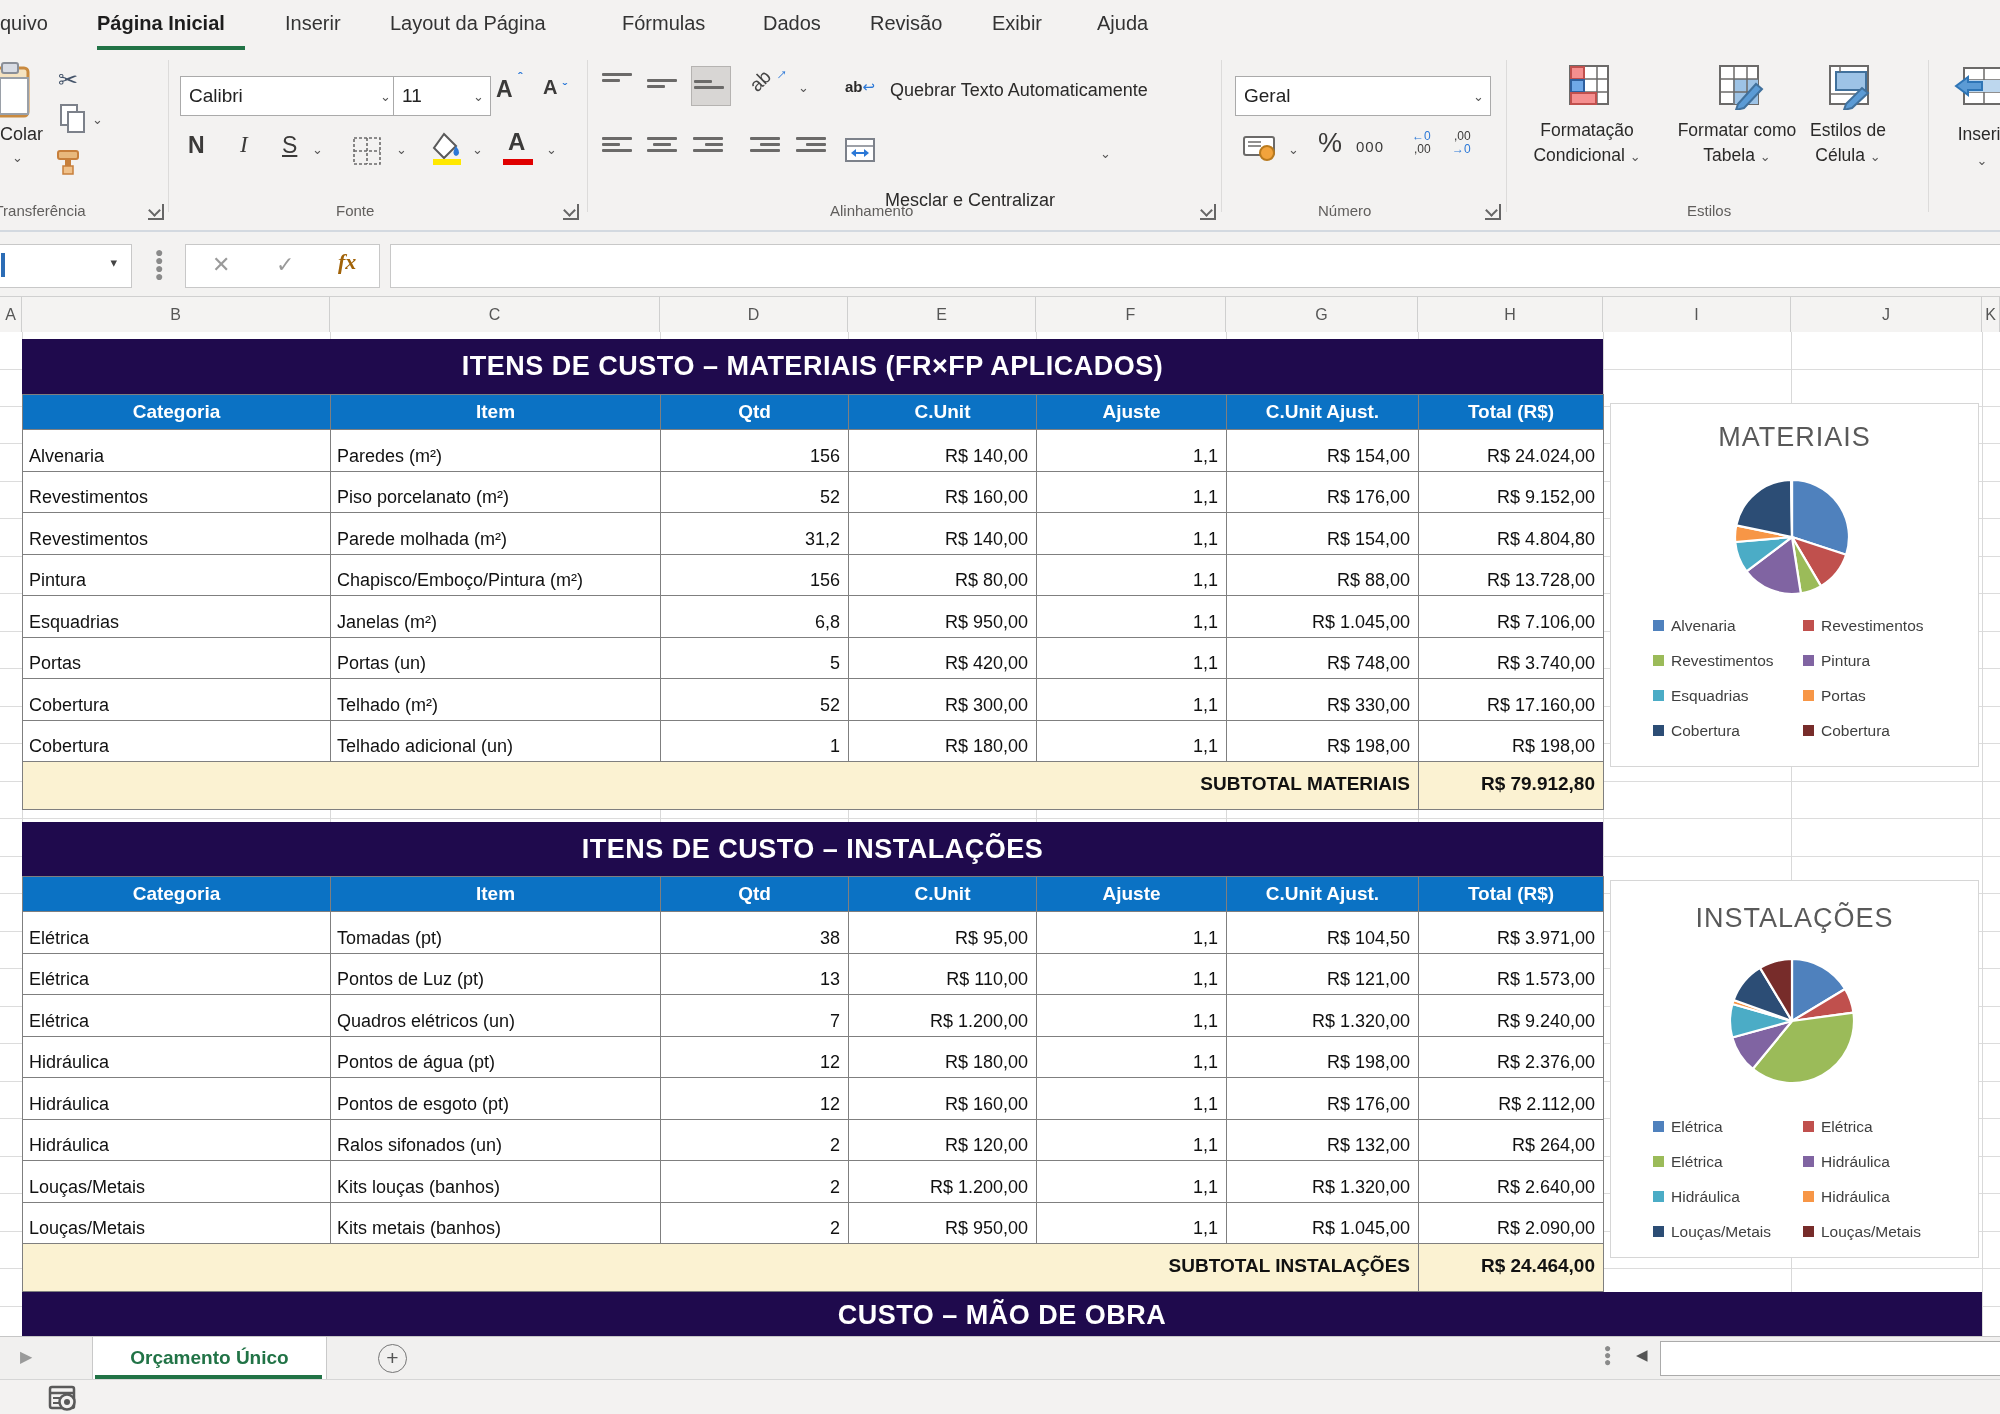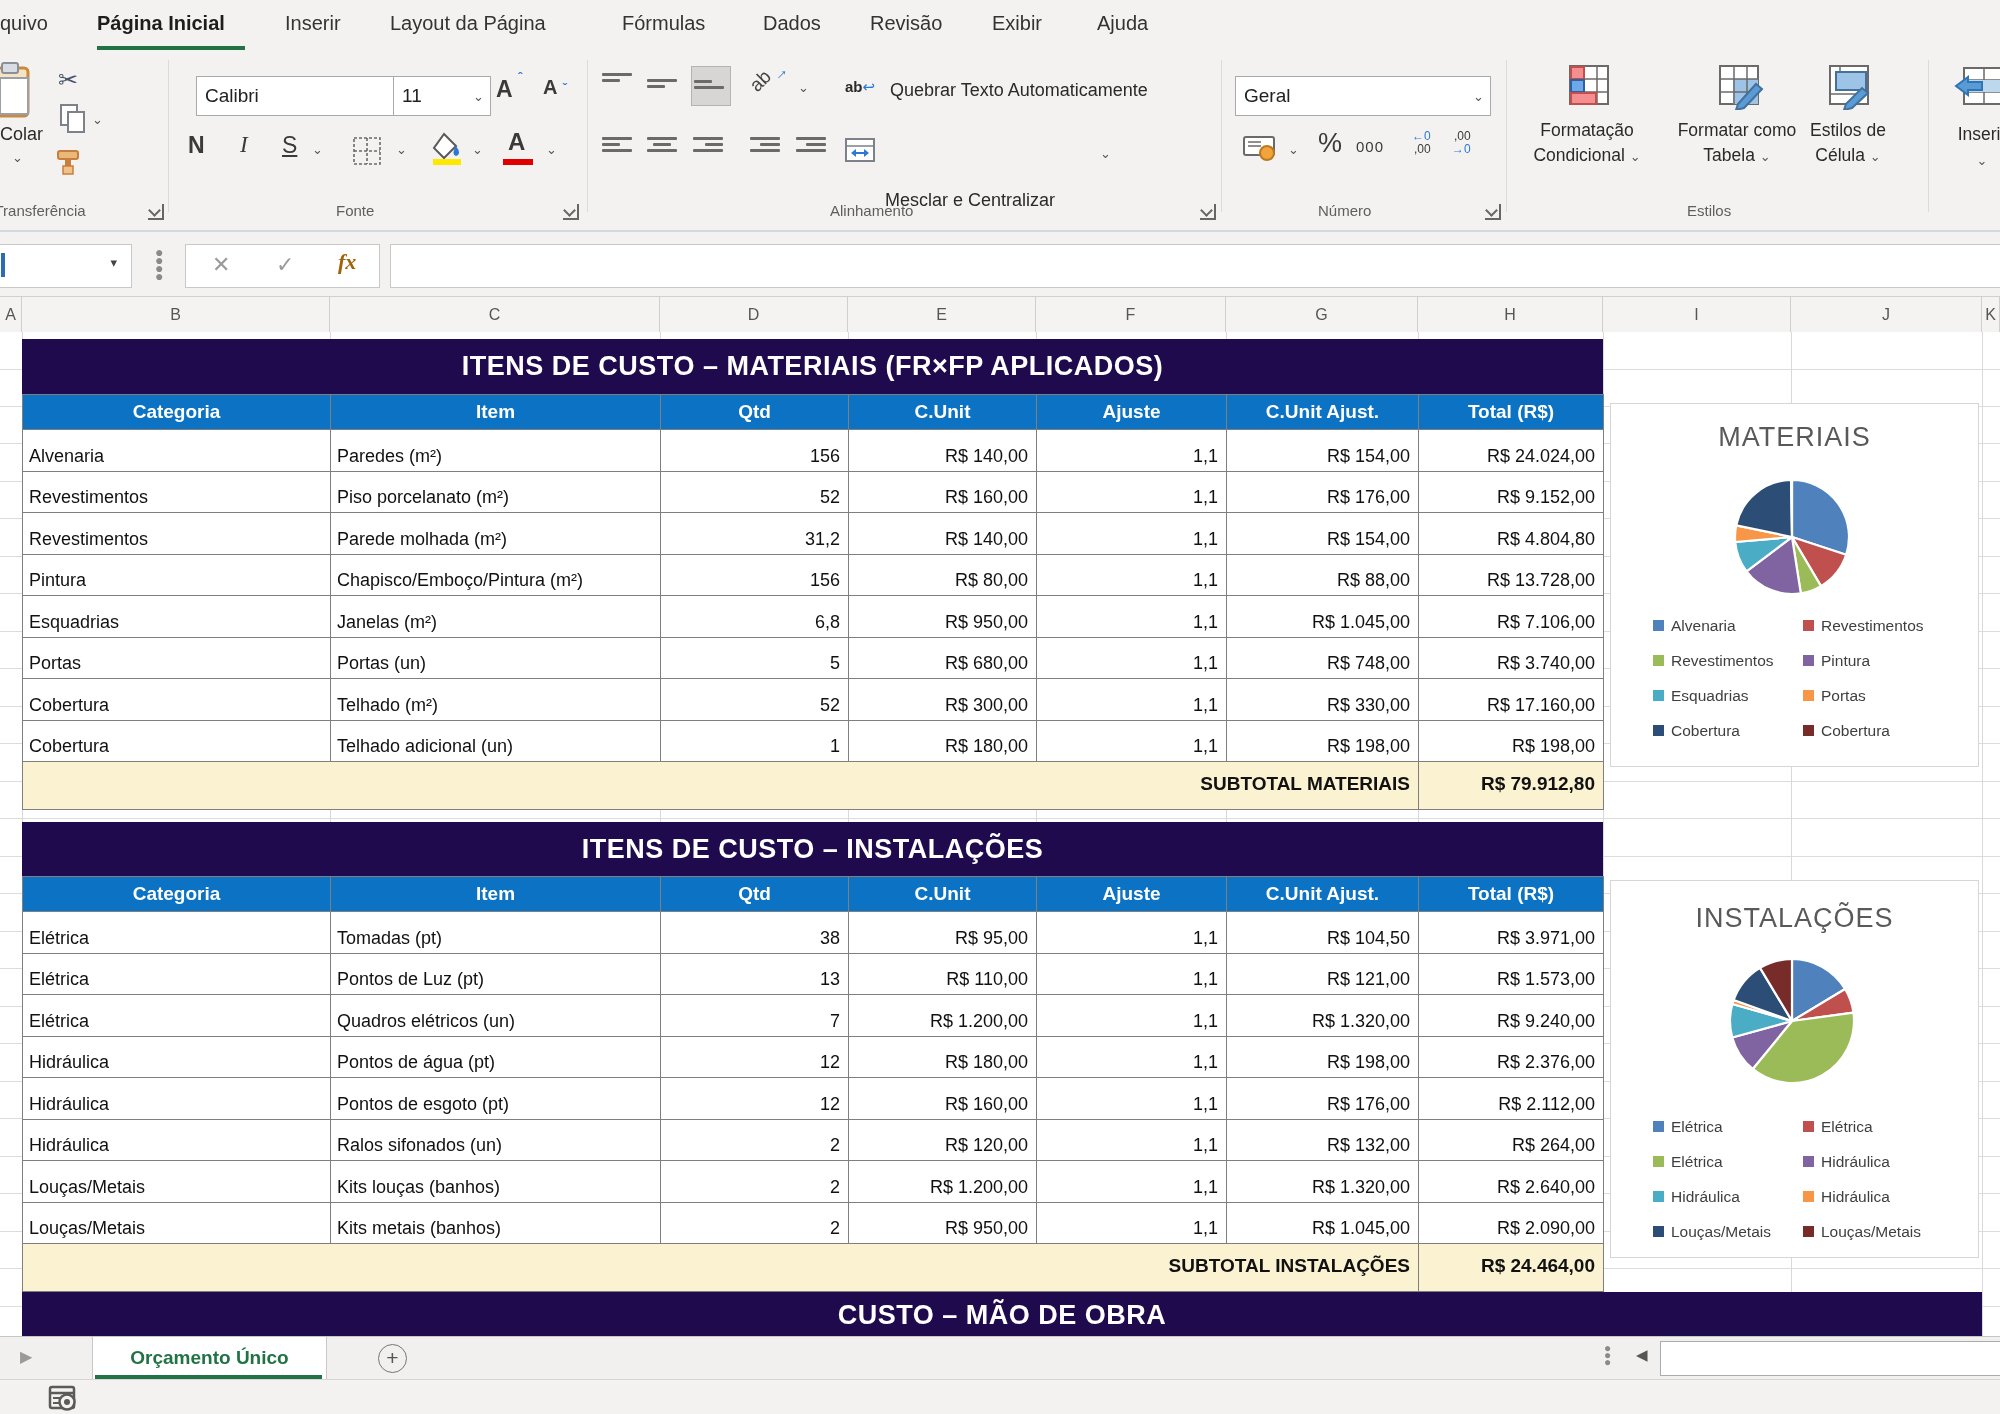--- a/index.html
+++ b/index.html
@@ -116,21 +116,21 @@
           <rect x="2" y="3" width="20" height="8" rx="2" fill="#e8b87c" stroke="#c77f3b" stroke-width="2"></rect>
           <rect x="9" y="11" width="6" height="7" fill="#c77f3b"></rect>
           <rect x="7" y="18" width="10" height="8" fill="#f0c18a" stroke="#c77f3b" stroke-width="1.5"></rect>
         </svg>
     </span>
     <span class="grplabel" style="left:-62px;">Área de Transferência</span>
     <span class="launcher" style="left:148px;top:204px;"></span>
 
     <div class="rsep" style="left:168px;"></div>
 
-    <div class="combo" style="left:196px;top:76px;width:208px;height:38px;">
+    <div class="combo" style="left:180px;top:76px;width:208px;height:38px;">
       <span>Calibri</span>
       <span class="carr">⌄</span>
     </div>
     <div class="combo" style="left:393px;top:76px;width:88px;height:38px;">
       <span>11</span>
       <span class="carr">⌄</span>
     </div>
     <span class="btnletter" style="left:496px;top:76px;">A</span>
     <span style="position:absolute;left:518px;top:70px;color:#2b78d7;font-size:13px;font-weight:bold;">ˆ</span>
     <span class="btnletter" style="left:543px;top:76px;font-size:20px;">A</span>
@@ -436,21 +436,21 @@
           <td class="num">6,8</td>
           <td class="num">R$ 950,00</td>
           <td class="num">1,1</td>
           <td class="num">R$ 1.045,00</td>
           <td class="num">R$ 7.106,00</td>
         </tr>
         <tr>
           <td class="txt">Portas</td>
           <td class="txt">Portas (un)</td>
           <td class="num">5</td>
-          <td class="num">R$ 680,00</td>
+          <td class="num">R$ 420,00</td>
           <td class="num">1,1</td>
           <td class="num">R$ 748,00</td>
           <td class="num">R$ 3.740,00</td>
         </tr>
         <tr>
           <td class="txt">Cobertura</td>
           <td class="txt">Telhado (m²)</td>
           <td class="num">52</td>
           <td class="num">R$ 300,00</td>
           <td class="num">1,1</td>

